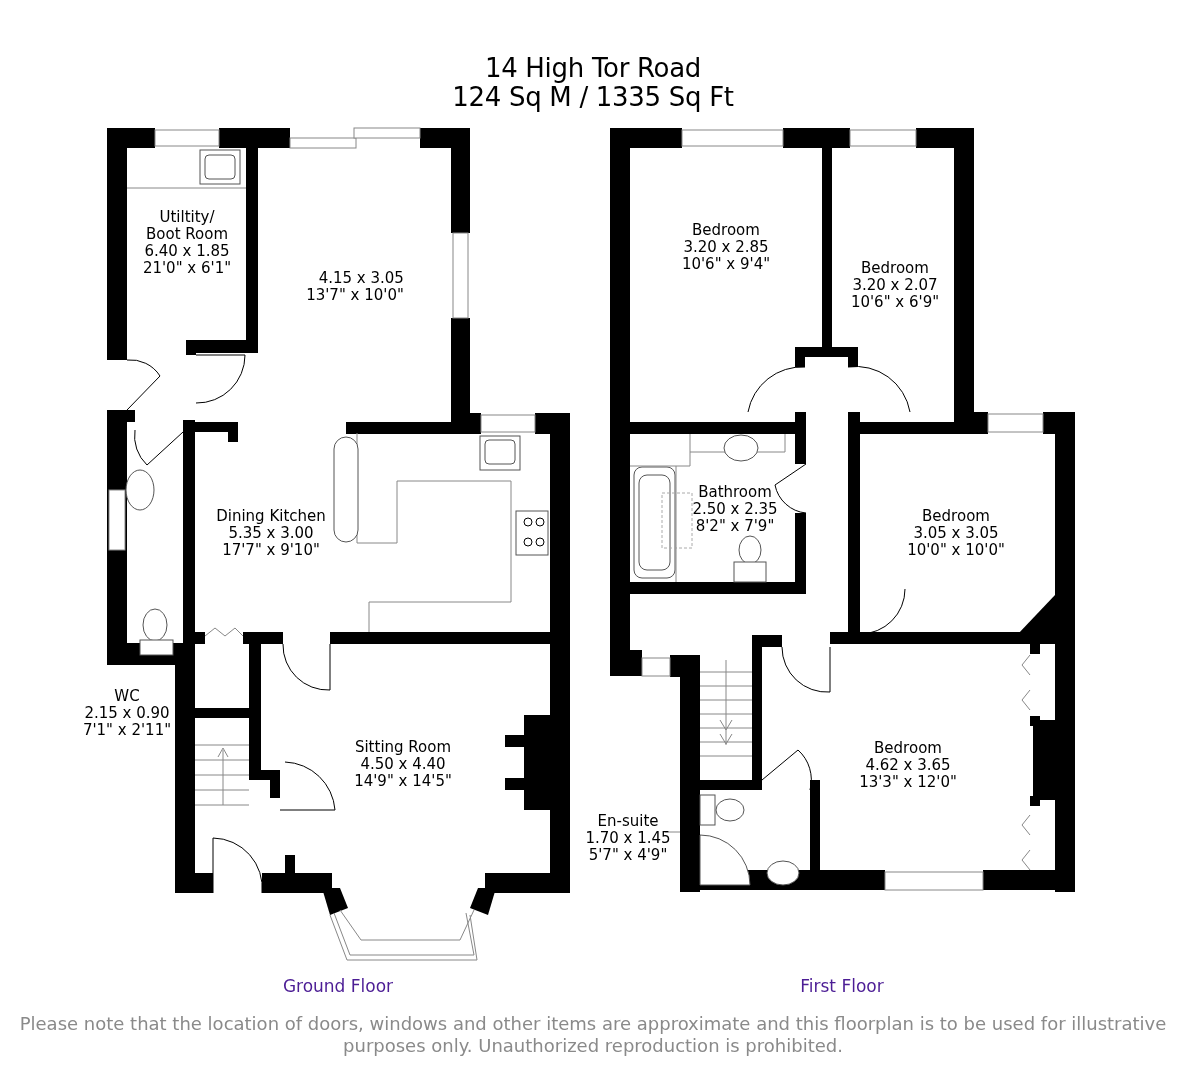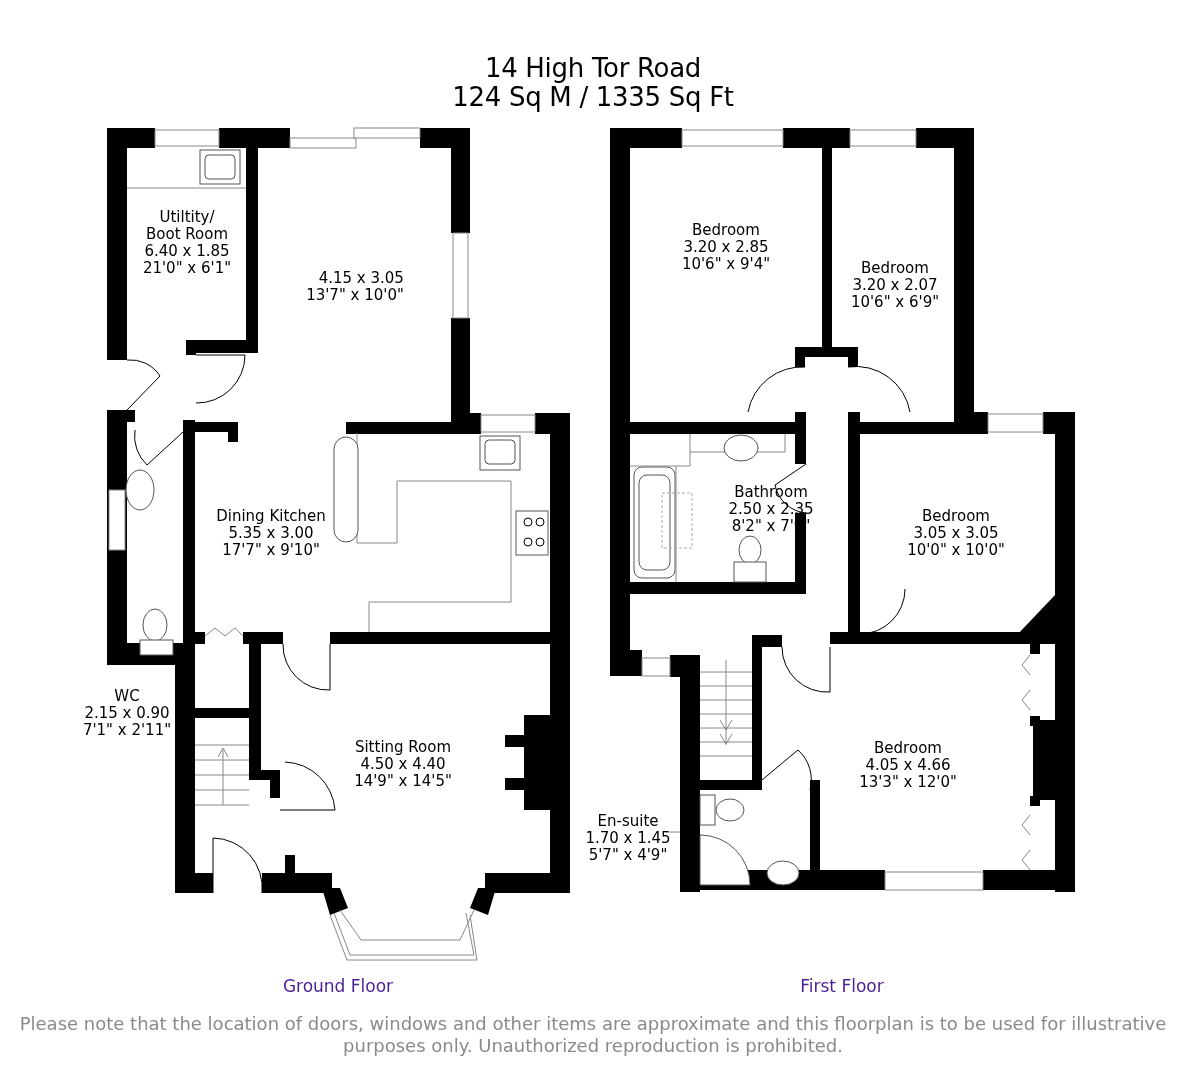--- a/index.html
+++ b/index.html
@@ -255,33 +255,33 @@
 <div class="lbl" style="left:726px; top:222px;">
   <div>Bedroom</div>
   <div>3.20 x 2.85</div>
   <div>10'6" x 9'4"</div>
 </div>
 <div class="lbl" style="left:895px; top:260px;">
   <div>Bedroom</div>
   <div>3.20 x 2.07</div>
   <div>10'6" x 6'9"</div>
 </div>
-<div class="lbl" style="left:735px; top:484px;margin-left:36px;">
+<div class="lbl" style="left:735px; top:484px;">
   <div>Bathroom</div>
   <div>2.50 x 2.35</div>
   <div>8'2" x 7'9"</div>
 </div>
 <div class="lbl" style="left:956px; top:508px;">
   <div>Bedroom</div>
   <div>3.05 x 3.05</div>
   <div>10'0" x 10'0"</div>
 </div>
 <div class="lbl" style="left:908px; top:740px;">
   <div>Bedroom</div>
-  <div>4.05 x 4.66</div>
+  <div>4.62 x 3.65</div>
   <div>13'3" x 12'0"</div>
 </div>
 <div class="lbl" style="left:628px; top:813px;">
   <div>En-suite</div>
   <div>1.70 x 1.45</div>
   <div>5'7" x 4'9"</div>
 </div>
 
 <div class="floor-label" style="left:338px; top:976px;">Ground Floor</div>
 <div class="floor-label" style="left:842px; top:976px;">First Floor</div>

